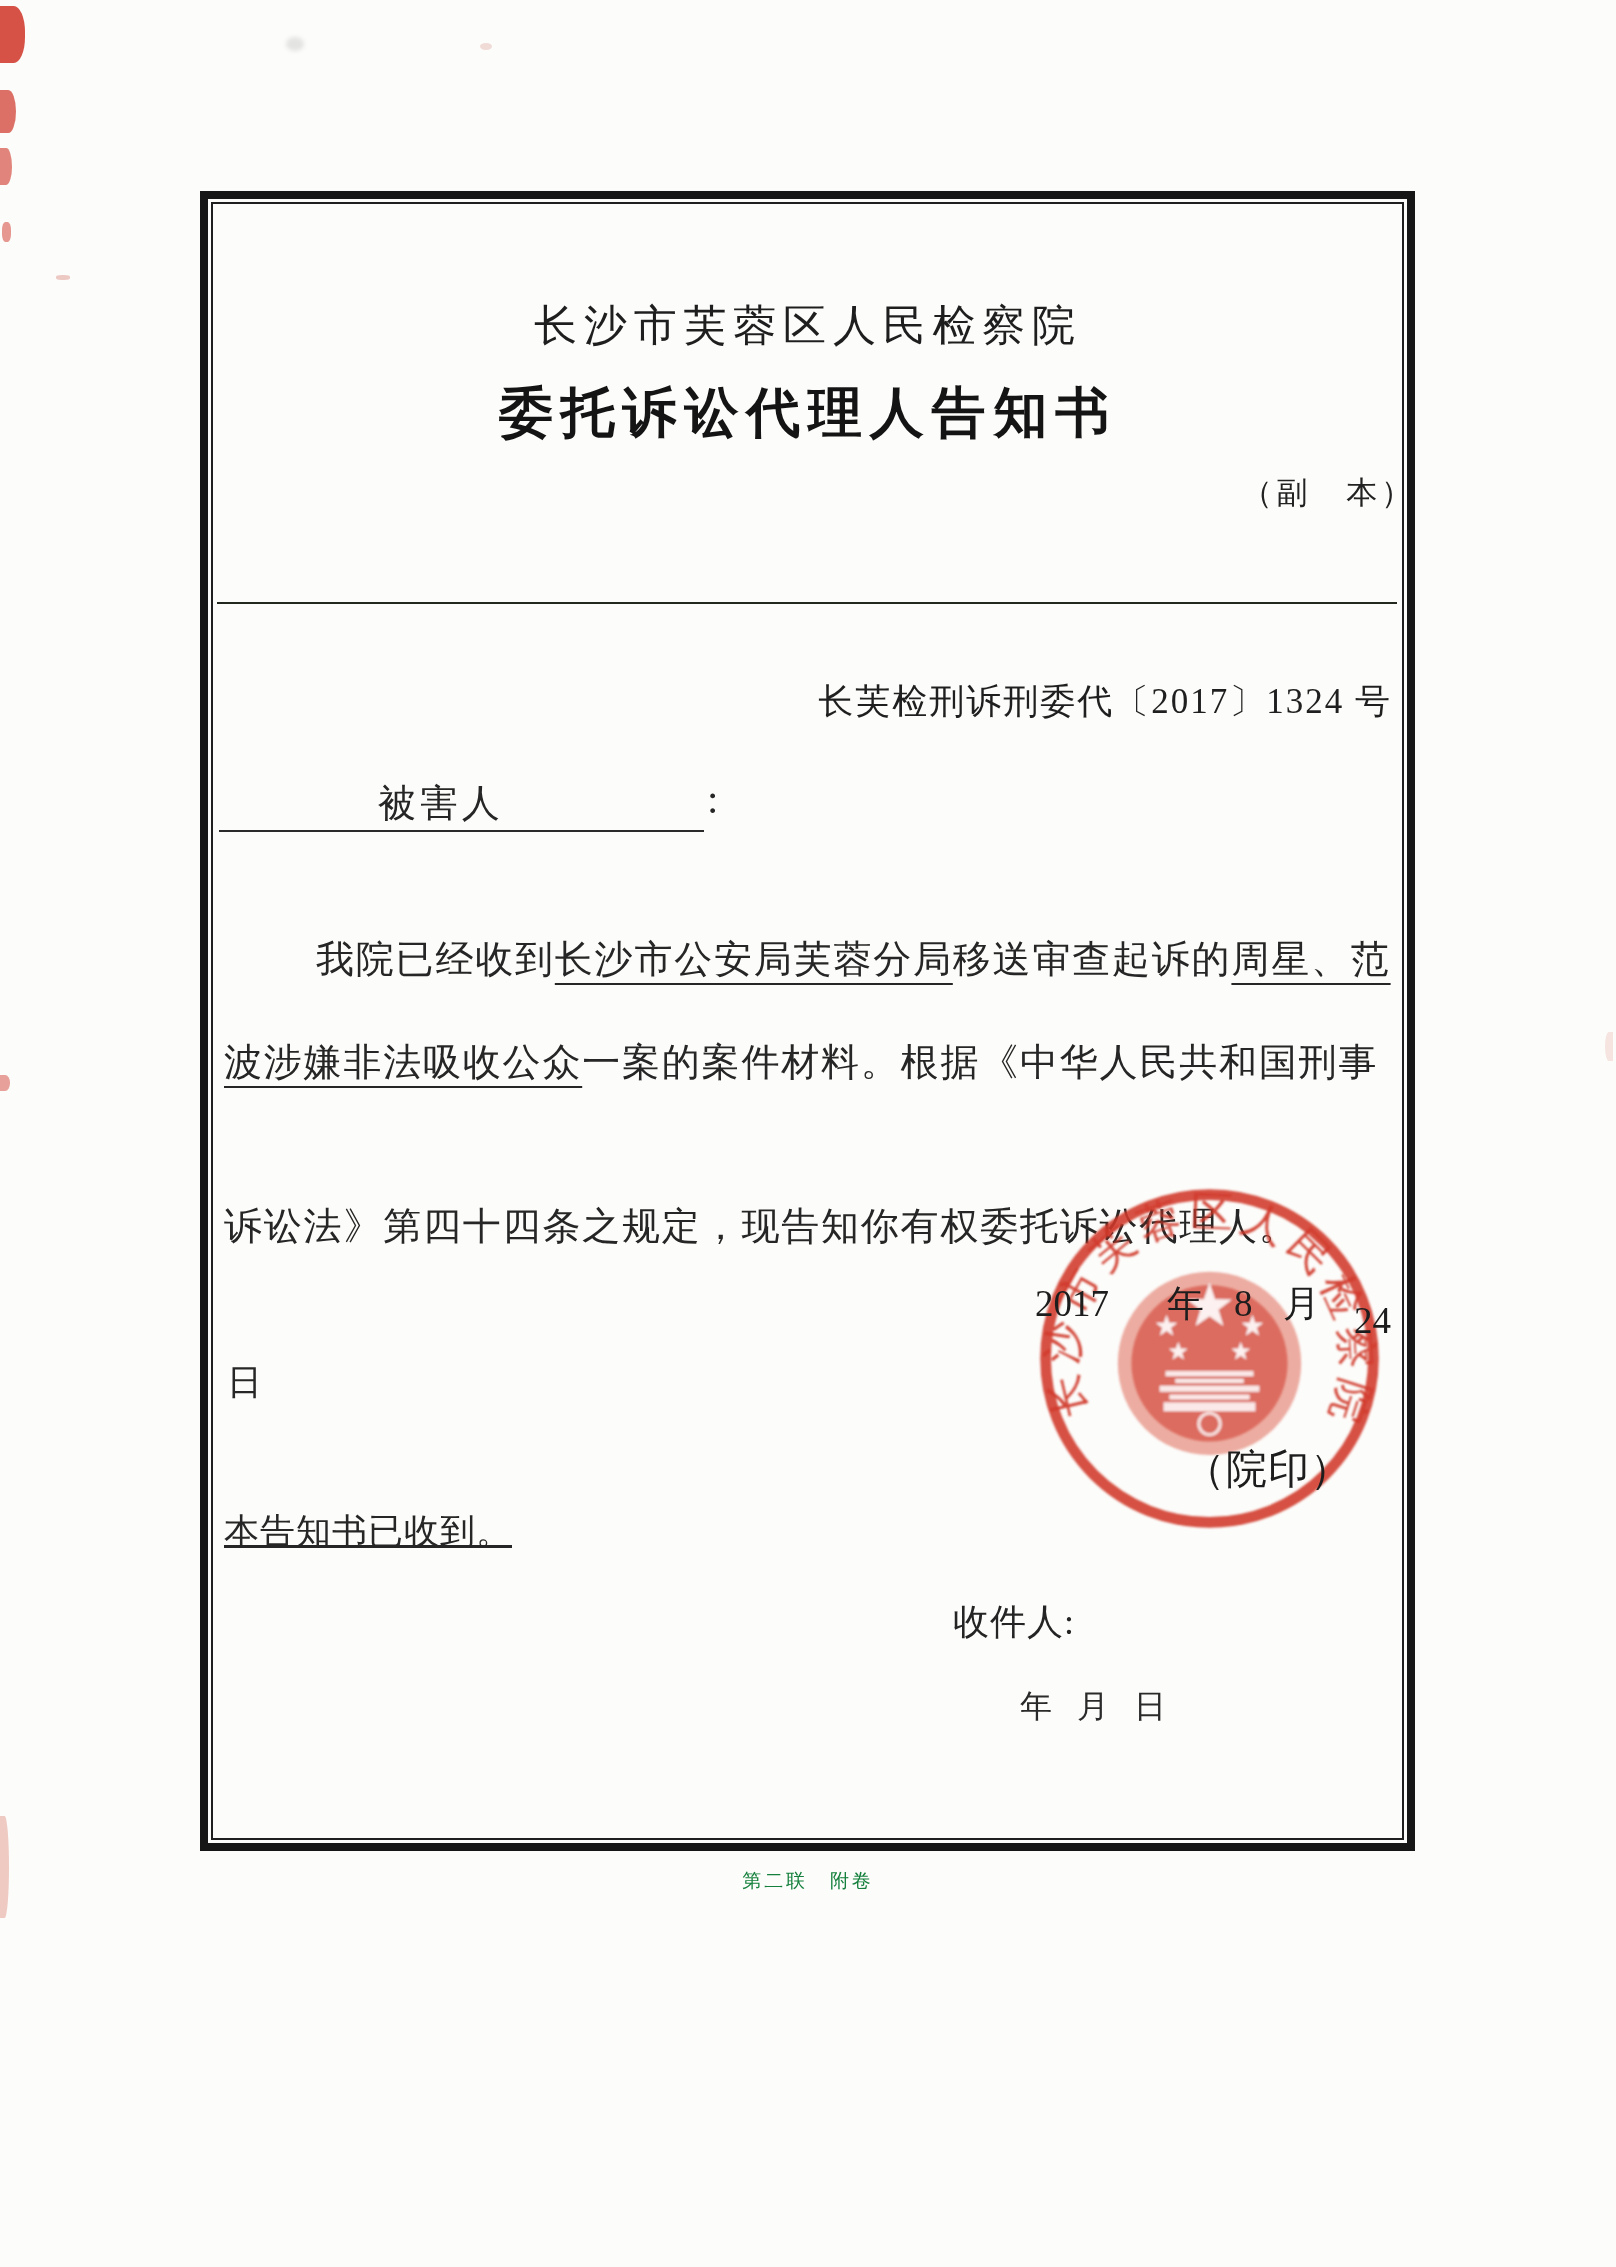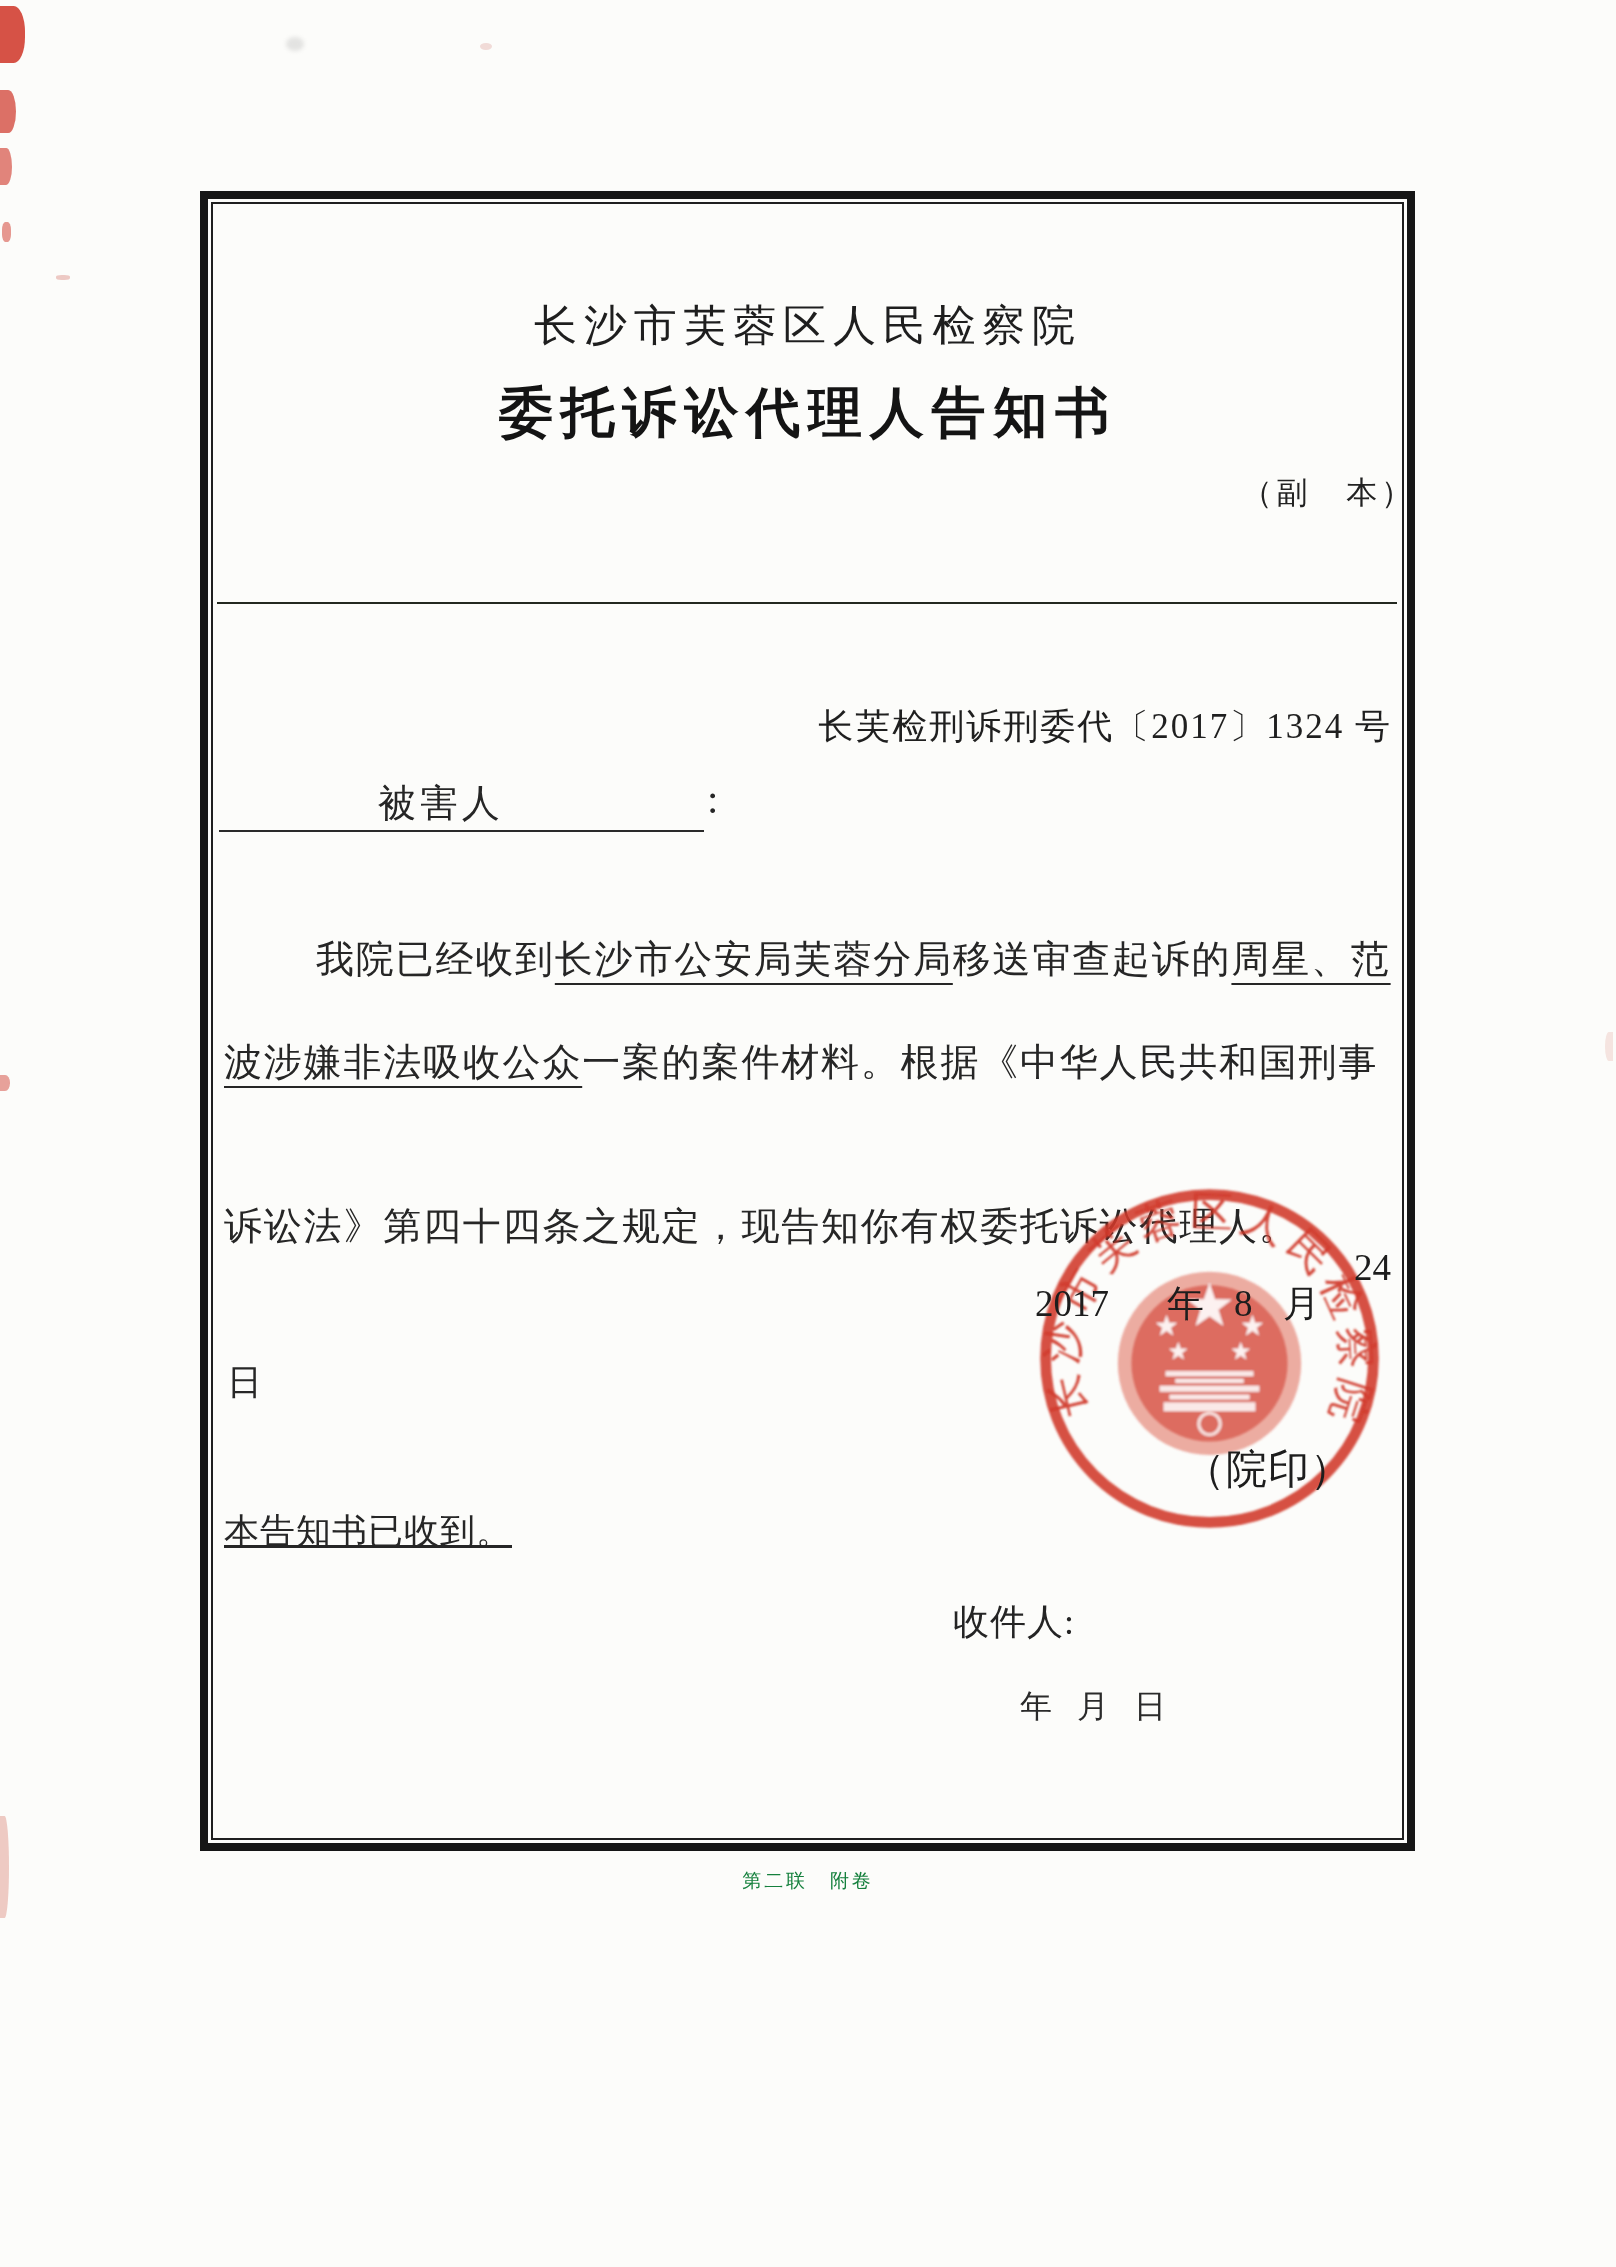--- a/index.html
+++ b/index.html
@@ -22,39 +22,39 @@
   
   .org-name{left:200px;top:304px;width:1216px;text-align:center;
     font-size:43px;letter-spacing:6.8px;color:#1e1e1e;}
   .doc-title{left:200px;top:386px;width:1216px;text-align:center;
     font-size:54px;font-weight:700;letter-spacing:7.8px;color:#141414;}
   .copy-label{left:200px;top:477px;width:1216px;text-align:right;
     font-size:31px;letter-spacing:3.9px;color:#222;}
   .separator{left:217px;top:602px;width:1180px;height:0;
     border-top:2.9px solid #23281f;}
   .doc-number{left:222px;top:684px;width:1170px;text-align:right;
-    font-size:35px;letter-spacing:2px;color:#1f1f1f;margin-top:25px;}
+    font-size:35px;letter-spacing:2px;color:#1f1f1f;}
   
   .victim-underline{left:219px;top:830px;width:485px;height:0;
     border-top:2.9px solid #2a2a2a;}
   .victim-label{left:378px;top:784px;font-size:38px;letter-spacing:3.9px;color:#262626;}
   .victim-colon{left:707px;top:779px;font-size:41px;color:#262626;}
   
   .body-line{font-size:38px;letter-spacing:1.8px;color:#262626;line-height:1;white-space:pre;margin-top:40px;}
   .bl1{left:316px;top:900px;}
   .bl2{left:224px;top:1003px;}
   .bl3{left:224px;top:1167px;}
   .ul{text-decoration:underline;text-underline-offset:10.7px;text-decoration-thickness:2.4px;}
   
   .dt{font-size:37px;color:#1d1d1d;z-index:3;}
   .d-year{left:1035px;top:1285px;}
   .d-yu{left:1167px;top:1285px;}
   .d-month{left:1234px;top:1285px;}
   .d-mu{left:1283px;top:1285px;}
-  .d-day{left:1354px;top:1249px;font-family:Liberation Serif, serif;}
+  .d-day{left:1354px;top:1302px;font-family:Liberation Serif, serif;}
   .d-du{left:227px;top:1365px;font-size:35px;color:#262626;}
   .stamp-svg{left:1029px;top:1178px;z-index:1;}
   .seal-note{left:1184px;top:1449px;font-size:41px;letter-spacing:1px;color:#1d1d1d;z-index:3;}
   
   .received-note{left:224px;top:1514px;font-size:35px;letter-spacing:1px;color:#262626;text-decoration:underline;}
   .recipient-label{left:953px;top:1604px;font-size:36px;letter-spacing:1px;color:#242424;}
   .blank-date{left:1020px;top:1685px;font-size:32px;color:#2a2a2a;display:flex;gap:25px;}
   
   .footer-note{left:200px;top:1871px;width:1216px;text-align:center;
     font-size:19px;letter-spacing:2.9px;color:#15803d;}

